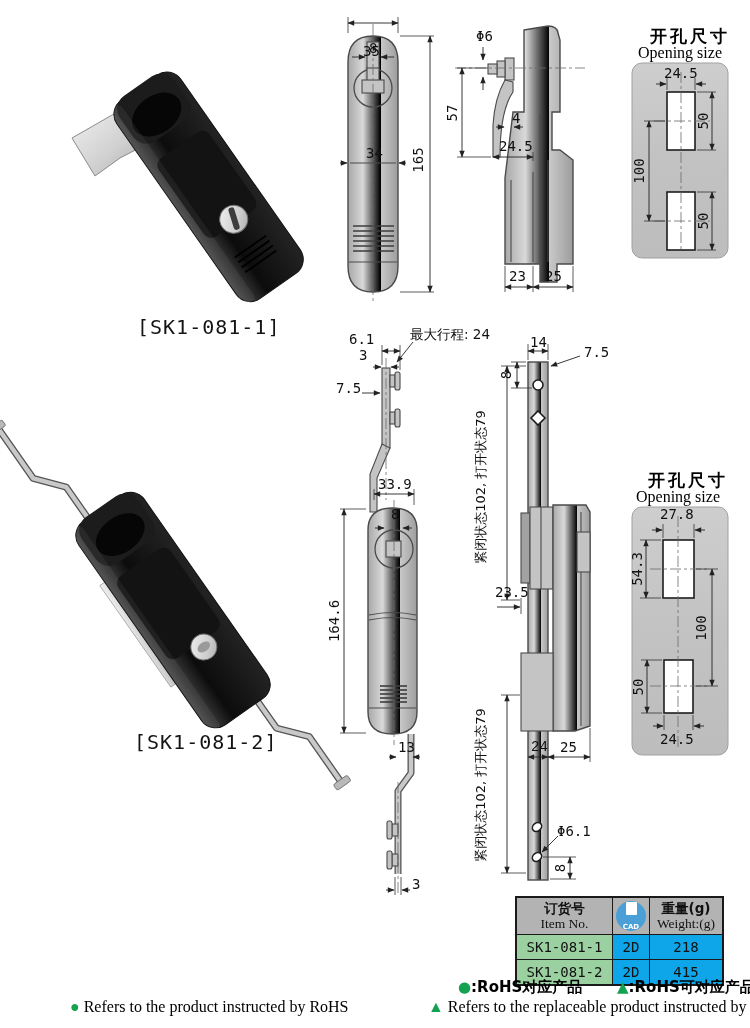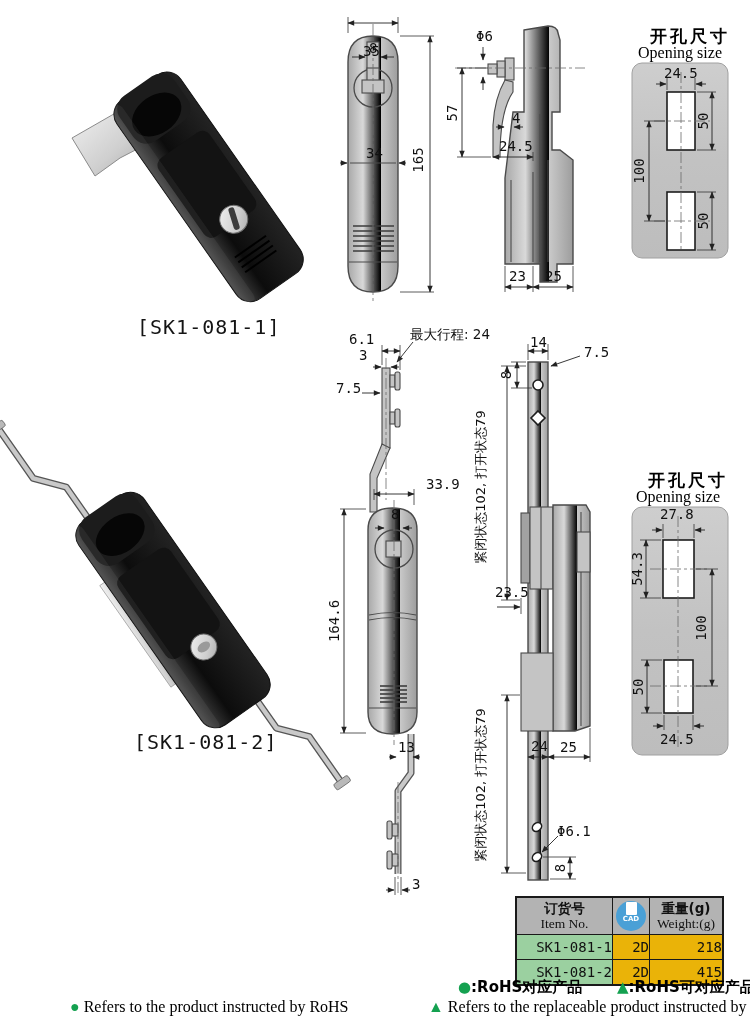--- a/index.html
+++ b/index.html
@@ -29,33 +29,33 @@
          white-space:nowrap;transform:rotate(-90deg);}
   .travel{position:absolute;font:13.5px "DejaVu Sans",sans-serif;color:#101010;white-space:nowrap;}
 
   .ptitle-zh{position:absolute;font-weight:bold;font-size:17px;letter-spacing:3px;color:#000;
              font-family:"DejaVu Sans",sans-serif;white-space:nowrap;}
   .ptitle-en{position:absolute;font-size:16px;font-family:"Liberation Serif",serif;color:#000;white-space:nowrap;}
   .plabel{position:absolute;font:20px "DejaVu Sans Mono",monospace;color:#141414;letter-spacing:1px;white-space:nowrap;}
 
   
   .ptable{position:absolute;left:515px;top:896px;border:2.5px solid #1a1a1a;
-          display:grid;grid-template-columns:96px 37px 72px;background:#eab308;}
+          display:grid;grid-template-columns:96px 37px 72px;background:#0ea5e9;}
   .pc{border-right:1.5px solid #1a1a1a;border-bottom:1.5px solid #1a1a1a;
       display:flex;flex-direction:column;align-items:center;justify-content:center;}
   .pc.lastc{border-right:none;}
   .pc.lastr{border-bottom:none;}
   .hcell{height:36px;background:var(--header-gray);}
-  .rcell{height:24px;align-items:flex-end;}
+  .rcell{height:24px;}
   .green{background:var(--table-green);}
   .hzh{font:bold 13.5px "DejaVu Sans",sans-serif;color:#111;line-height:15px;}
   .hen{font:13.5px "Liberation Serif",serif;color:#111;line-height:15px;}
   .code{font:14px "DejaVu Sans Mono",monospace;color:#111;}
   .cadwrap{position:relative;width:30px;height:30px;border-radius:50%;background:var(--cad-blue);
-           display:flex;flex-direction:column;align-items:center;justify-content:flex-start;}
+           display:flex;flex-direction:column;align-items:center;justify-content:space-between;}
   .caddoc{width:11px;height:13px;background:#fff;border-radius:1px;margin-top:1px;}
   .cadtxt{font:bold 7px "DejaVu Sans",sans-serif;color:#fff;line-height:7px;margin-top:1px;}
 
   
   .leg1{position:absolute;top:978px;font:bold 15px "DejaVu Sans",sans-serif;color:#000;white-space:nowrap;}
   .leg2{position:absolute;top:998px;font:16px "Liberation Serif",serif;color:#000;white-space:nowrap;text-align:right;}
   .grn{color:var(--rohs-green);font-style:normal;}
 </style>
 </head>
 <body>
@@ -350,21 +350,21 @@
   <span class="ptitle-en" style="left:638px;top:44px;">Opening size</span>
   <span class="dim" style="left:664px;top:65px;">24.5</span>
   <span class="dim rot" style="left:695px;top:113px;">50</span>
   <span class="dim rot" style="left:626px;top:163px;">100</span>
   <span class="dim rot" style="left:695px;top:213px;">50</span>
 
   <span class="travel" style="left:410px;top:326px;">最大行程: 24</span>
   <span class="dim" style="left:349px;top:331px;">6.1</span>
   <span class="dim" style="left:359px;top:347px;">3</span>
   <span class="dim" style="left:336px;top:380px;">7.5</span>
-  <span class="dim" style="left:378px;top:476px;padding-left:48px;">33.9</span>
+  <span class="dim" style="left:378px;top:476px;">33.9</span>
   <span class="dim" style="left:391px;top:506px;">8</span>
   <span class="dim rot" style="left:313px;top:613px;">164.6</span>
   <span class="dim" style="left:398px;top:739px;">13</span>
   <span class="dim" style="left:412px;top:876px;">3</span>
 
   <span class="dim" style="left:530px;top:334px;">14</span>
   <span class="dim" style="left:584px;top:344px;">7.5</span>
   <span class="dim rot" style="left:502px;top:367px;">8</span>
   <span class="state" style="left:404px;top:478px;">紧闭状态102, 打开状态79</span>
   <span class="dim" style="left:495px;top:584px;">23.5</span>

